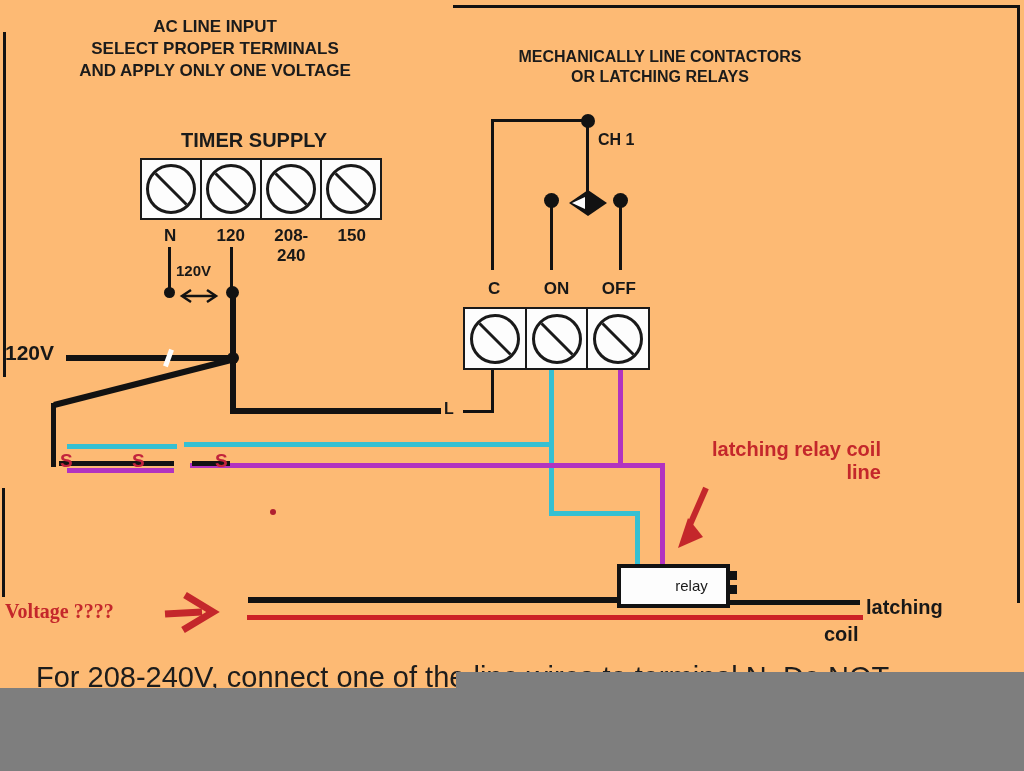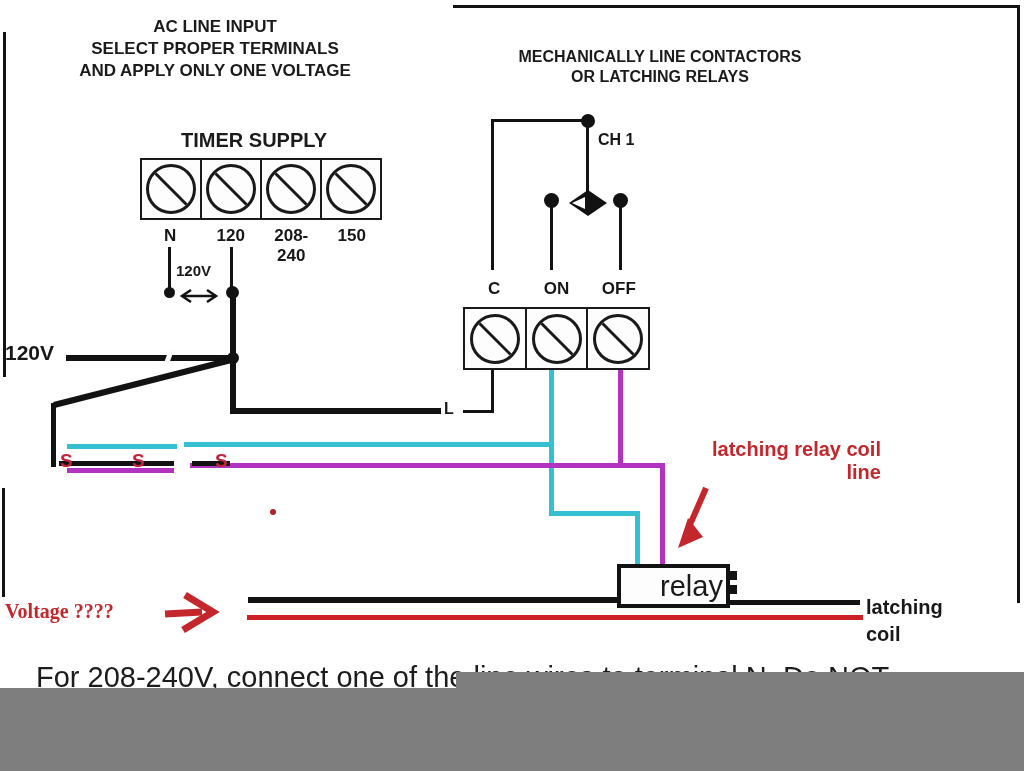--- a/index.html
+++ b/index.html
@@ -1,17 +1,17 @@
 <!DOCTYPE html>
 <html><head>
 <meta charset="utf-8">
 <style>
   html,body{margin:0;padding:0;background:#e8e8e8;}
   #canvas{
-    position:relative;width:1024px;height:771px;background:#ffffff;
+    position:relative;width:1024px;height:771px;background:#fdba74;
     font-family:"Liberation Sans",sans-serif;overflow:hidden;color:#111;
   }
   .abs{position:absolute;}
   .wire{position:absolute;background:#121212;}
   .wire-c{position:absolute;background:#35c0d2;}
   .wire-m{position:absolute;background:#b233c0;}
   .wire-r{position:absolute;background:#cd2026;}
   .dot{position:absolute;background:#121212;border-radius:50%;}
   .t-bold{font-weight:bold;color:#181818;}
   .title{position:absolute;text-align:center;font-weight:bold;color:#1b1b1b;}
@@ -127,30 +127,30 @@
   <div class="wire-m" style="left:660px;top:466px;width:5px;height:100px;"></div>
 
   <div class="wire" style="left:59px;top:461px;width:115px;height:5px;"></div>
   <div class="wire" style="left:192px;top:461px;width:38px;height:5px;"></div>
   <span class="s-mark" style="left:60px;top:450px;">S</span>
   <span class="s-mark" style="left:132px;top:450px;">S</span>
   <span class="s-mark" style="left:215px;top:450px;">S</span>
   <div class="dot" style="left:270px;top:509px;width:6px;height:6px;background:#b02030;"></div>
 
   <div class="abs" style="left:617px;top:564px;width:105px;height:36px;border:4px solid #121212;background:#fdfdfd;text-align:center;">
-    <span style="font-size:29px;line-height:36px;color:#1a1a1a;margin-left:36px;">relay</span>
+    <span style="font-size:15px;line-height:36px;color:#1a1a1a;margin-left:36px;">relay</span>
   </div>
   <div class="wire" style="left:729px;top:571px;width:8px;height:9px;"></div>
   <div class="wire" style="left:729px;top:585px;width:8px;height:9px;"></div>
 
   <div class="wire" style="left:248px;top:597px;width:369px;height:6px;"></div>
   <div class="wire" style="left:729px;top:600px;width:131px;height:5px;"></div>
   <div class="wire-r" style="left:247px;top:615px;width:616px;height:5px;"></div>
   <div class="t-bold abs" style="left:866px;top:596px;font-size:20px;">latching</div>
-  <div class="t-bold abs" style="left:866px;top:623px;font-size:20px;">coil</div>
+  <div class="t-bold abs" style="left:824px;top:623px;font-size:20px;">coil</div>
 
   <div class="red-note" style="left:712px;top:438px;font-size:20px;line-height:23px;">
     <span style="display:block;">latching relay coil</span>
     <span style="display:block;padding-left:9px;">line</span>
   </div>
   <div class="red-note" style="left:5px;top:600px;font-size:20px;font-family:Liberation Serif, serif;">Voltage ????</div>
 
   <svg width="1024" height="771" viewBox="0 0 1024 771">
     <line x1="235" y1="359" x2="54" y2="405" stroke="#121212" stroke-width="6"></line>
     <polygon points="569,203 588,190 607,203 588,216" fill="#121212"></polygon>

